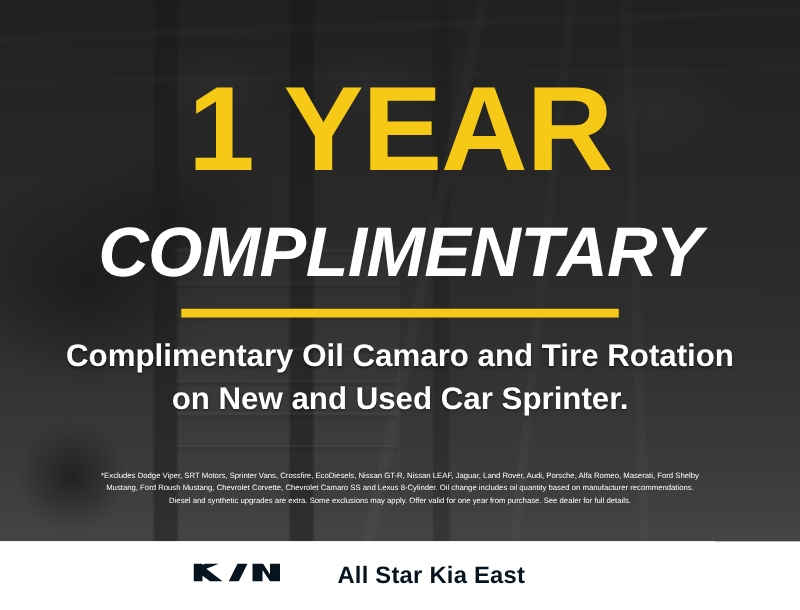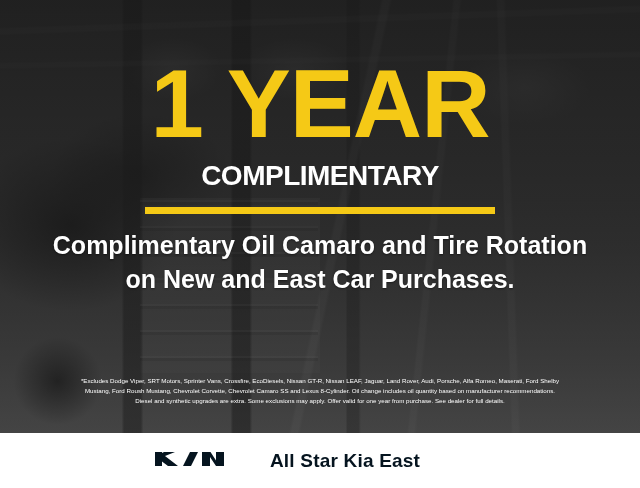--- a/index.html
+++ b/index.html
@@ -106,21 +106,21 @@
     letter-spacing:-1px;
     color:#F5C916;
     white-space:nowrap;
   }
   .headline-sub1, .headline-sub2 {
     color:#ffffff;
     font-weight:bold;
     line-height:1.0;
     white-space:nowrap;
   }
-  .headline-sub1 { font-size:28px; letter-spacing:-0.5px; margin-top:14px; }
+  .headline-sub1 { font-size:56px; letter-spacing:-0.5px; margin-top:26px;font-style:italic; }
   .headline-sub2 { font-size:44px; letter-spacing:-0.5px; margin-top:6px; }
 
   .divider {
     width:350px; height:7px;
     background:#F5C916;
     margin-top:17px;
   }
 
   .offer-line {
     color:#ffffff;
@@ -175,21 +175,21 @@
     <div class="drawers"></div>
     <div class="scrim"></div>
 
     <div class="hero-content">
       <div class="headline-year">1 YEAR</div>
       <div class="headline-sub1">COMPLIMENTARY</div>
 
       <div class="divider"></div>
 
       <div class="offer-line">Complimentary Oil Camaro and Tire Rotation</div>
-      <div class="offer-line second">on New and East Car Purchases.</div>
+      <div class="offer-line second">on New and Used Car Sprinter.</div>
     </div>
 
     <div class="disclaimer">
       <span>*Excludes Dodge Viper, SRT Motors, Sprinter Vans, Crossfire, EcoDiesels, Nissan GT-R, Nissan LEAF, Jaguar, Land Rover, Audi, Porsche, Alfa Romeo, Maserati, Ford Shelby</span>
       <span>Mustang, Ford Roush Mustang, Chevrolet Corvette, Chevrolet Camaro SS and Lexus 8-Cylinder. Oil change includes oil quantity based on manufacturer recommendations.</span>
       <span>Diesel and synthetic upgrades are extra. Some exclusions may apply. Offer valid for one year from purchase. See dealer for full details.</span>
     </div>
   </div>
 
   <div class="footer">

